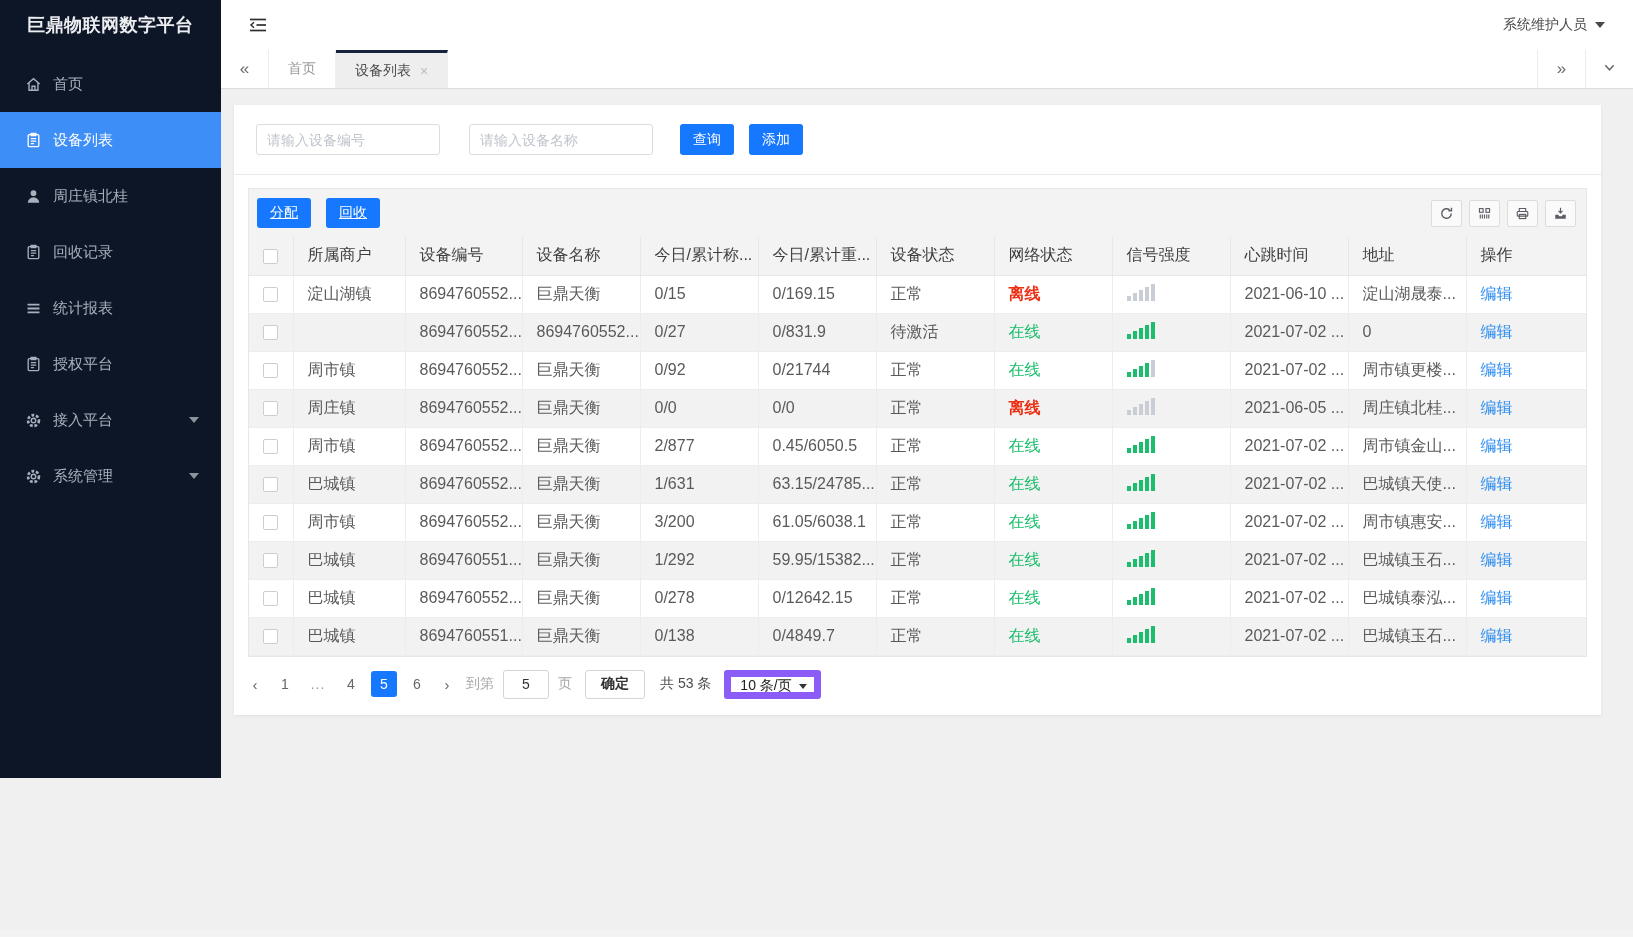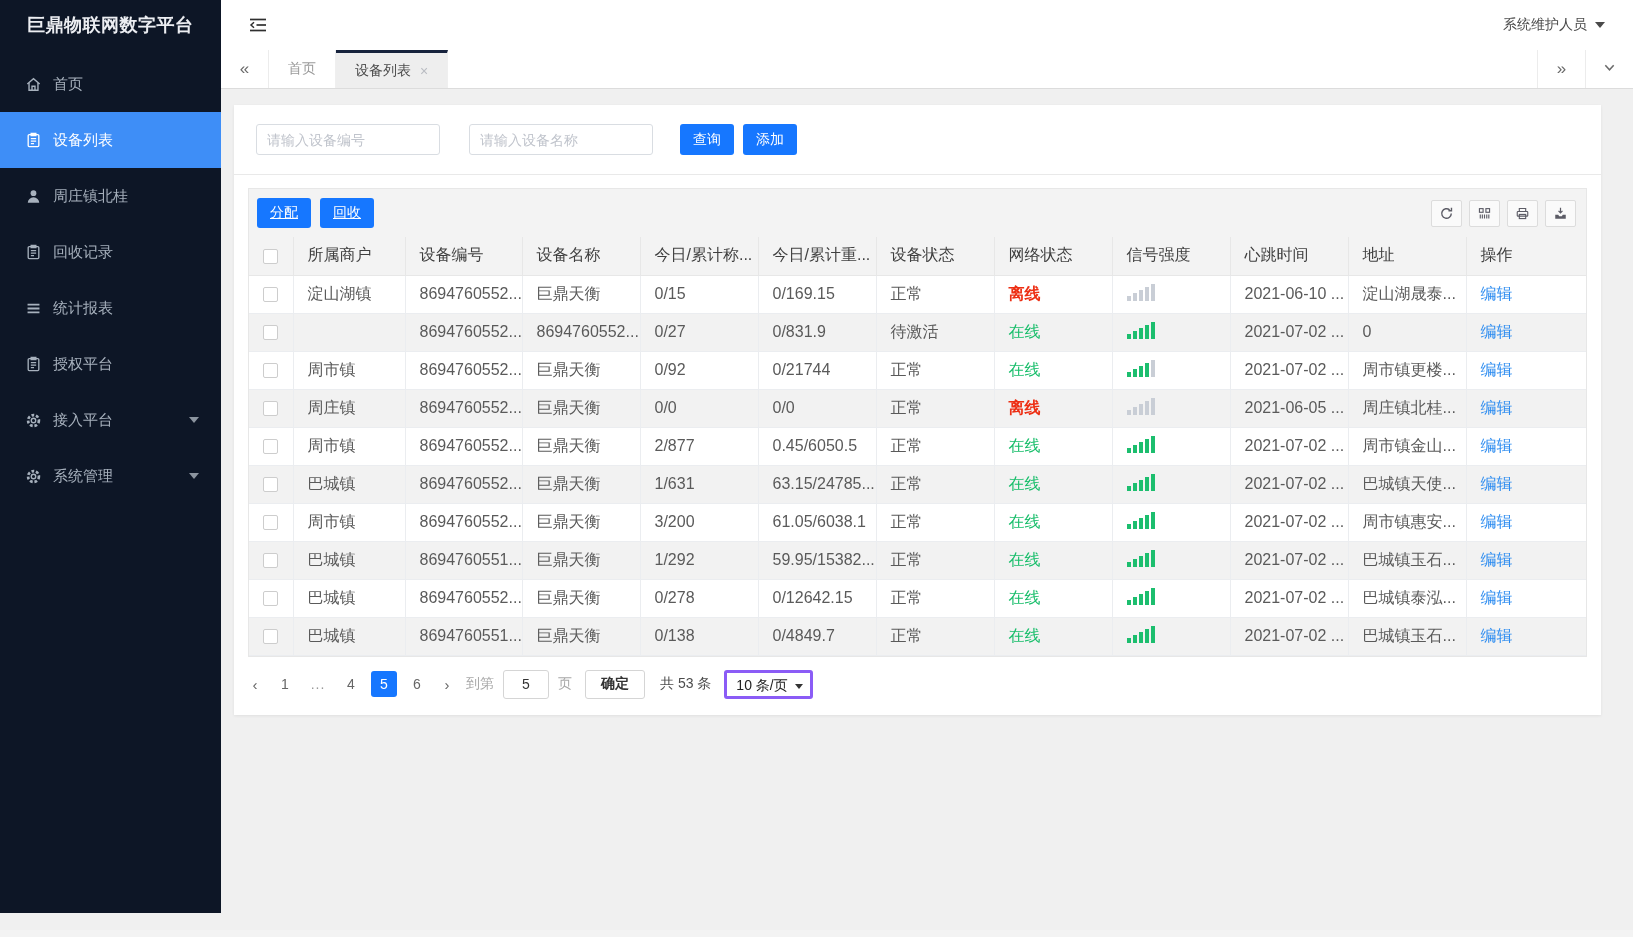--- a/index.html
+++ b/index.html
@@ -1,20 +1,20 @@
 <!DOCTYPE html>
 <html><head>
 <meta charset="utf-8">
 <style>
   * { margin:0; padding:0; box-sizing:border-box; }
   html,body { width:1633px; height:937px; overflow:hidden;
     font-family:"Liberation Sans", sans-serif; background:#f0f0f0; }
 
   
-  .sidebar { position:absolute; left:0; top:0; width:221px; height:913px;
+  .sidebar { position:absolute; left:0; top:0; width:221px; height:778px;
     background:#0d1626; z-index:5; }
   .logo { height:50px; display:flex; align-items:center; padding-left:27px;
     color:#eceef2; font-size:18px; font-weight:bold; letter-spacing:.5px; }
   .menu { margin-top:6px; }
   .menu-item { height:56px; display:flex; align-items:center; gap:11px;
     padding:0 18px 0 25px; color:#a7b1bd; font-size:15px; cursor:pointer; }
   .menu-item.active { background:#3e8ef7; color:#fff; }
   .menu-item .micon { width:17px; height:17px; display:inline-flex; flex:0 0 17px; }
   .menu-item .micon svg { width:100%; height:100%; }
   .menu-item .label { flex:1 1 auto; white-space:nowrap; }
@@ -50,21 +50,21 @@
 
   .search-row { display:flex; align-items:center; gap:29px; padding:19px 0 19px 22px;
     border-bottom:1px solid #e9e9e9; }
   .text-input { width:184px; height:31px; border:1px solid #d9dde2; border-radius:3px;
     padding:0 10px; font-size:14px; color:#333;
     font-family:"Liberation Sans",sans-serif; }
   .text-input::placeholder { color:#c0c4cc; }
   .btn-primary { height:31px; padding:0 13px; background:#1677ff; color:#fff;
     border:none; border-radius:3px; font-size:14px; cursor:pointer;
     font-family:"Liberation Sans",sans-serif; }
-  .btn-group { display:flex; gap:9px; margin-left:-2px; }
+  .btn-group { display:flex; gap:15px; margin-left:-2px; }
 
   .grid-wrap { margin:13px 14px 0 14px; border:1px solid #e7e7e7; }
   .grid-toolbar { background:#f3f3f3; padding:9px 10px; display:flex; align-items:center; }
   .grid-toolbar .btn-primary { height:30px;text-decoration:underline; }
   .tool-icons { margin-left:auto; display:flex; gap:7px; }
   .tool-btn { width:31px; height:27px; border:1px solid #dcdcdc; background:#fafafa;
     border-radius:2px; display:flex; align-items:center; justify-content:center;
     color:#5c5c66; cursor:pointer; }
   .tool-btn svg { width:15px; height:15px; }
 
@@ -95,21 +95,21 @@
   .page-arrow { font-size:15px; color:#666; cursor:pointer; width:20px; text-align:center; }
   .page-ellipsis { color:#999; letter-spacing:1px; }
   .pager .muted { color:#a8a8a8; margin:0 2px; }
   .goto-input { width:46px; height:29px; border:1px solid #d5d5d5; border-radius:3px;
     text-align:center; font-size:14px; color:#333;
     font-family:"Liberation Sans",sans-serif; }
   .confirm-btn { height:29px; padding:0 15px; background:#fff; border:1px solid #d5d5d5;
     border-radius:3px; font-size:14px; color:#333; font-weight:bold; cursor:pointer;
     font-family:"Liberation Sans",sans-serif; margin-left:4px; }
   .total { color:#4c4c4c; margin:0 6px 0 8px; }
-  .size-select { height:29px; border:3px solid #8b5cf6; border-radius:3px;
+  .size-select { height:29px; border:7px solid #8b5cf6; border-radius:3px;
     display:flex; align-items:center; gap:7px; padding:4px 7px 0 9px; color:#222;
     font-size:14px; cursor:pointer; background:#fff; }
   .size-select .sel-caret { width:0; height:0; border-left:4px solid transparent;
     border-right:4px solid transparent; border-top:5px solid #333; }
 
   .page-hscroll { position:absolute; left:0; bottom:0; width:1633px; height:7px;
     background:#f3f3f3; z-index:9; }
 </style>
 </head>
 <body>

